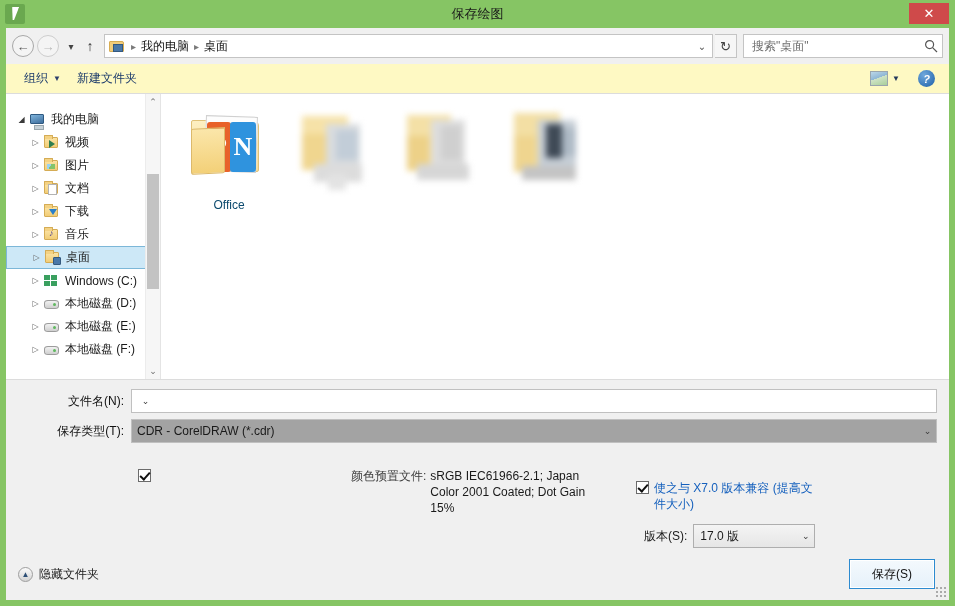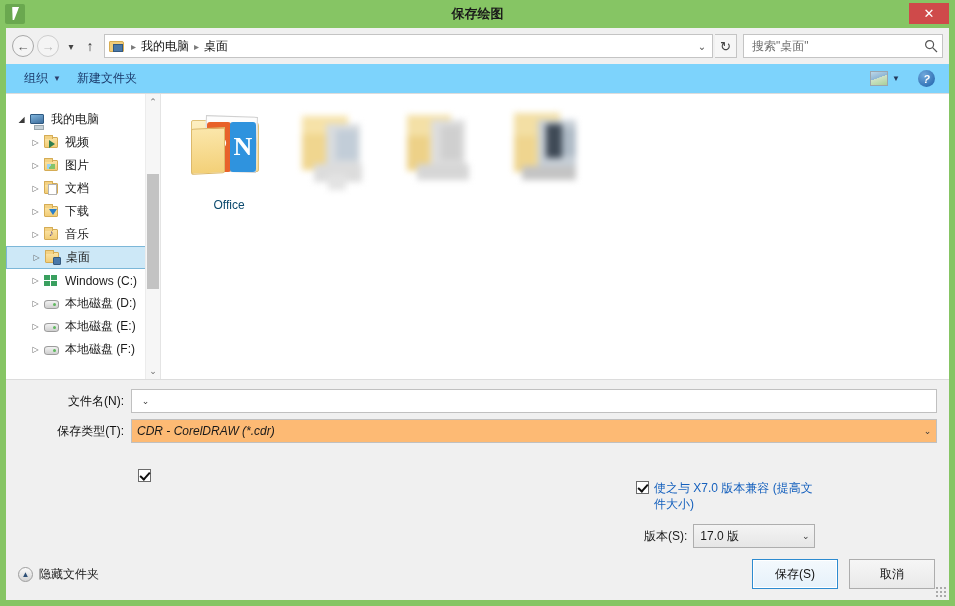--- a/index.html
+++ b/index.html
@@ -48,21 +48,20 @@
     clip-path: polygon(0 0, 100% 0, 60% 100%, 40% 100%);
   }
   .title-text {
     position: absolute;
     left: 0; right: 0;
     text-align: center;
     font-size: 13px;
     color: #1a1a1a;
     line-height: 28px;
     pointer-events: none;
-    font-weight: bold;
   }
   .close-btn {
     position: absolute;
     right: 6px; top: 3px;
     width: 40px; height: 21px;
     background: #cf4a4a;
     color: #fff;
     display: flex; align-items: center; justify-content: center;
     font-size: 13px;
     font-weight: bold;
@@ -194,21 +193,21 @@
   .searchbox input::placeholder { color: #6f6f6f; }
   .search-icon {
     width: 14px; height: 14px;
     flex: 0 0 auto;
     color: #555;
   }
 
   
   .cmdbar {
     height: 30px;
-    background: #7dd3fc;
+    background: #fef9c3;
     border-bottom: 1px solid #dcdcdc;
     display: flex;
     align-items: center;
     padding: 0 10px;
     flex: 0 0 auto;
   }
   .cmd-item {
     font-size: 12px;
     color: #1b3a6b;
     padding: 3px 8px;
@@ -503,21 +502,21 @@
   .combo {
     flex: 1 1 auto;
     height: 24px;
     border: 1px solid #c0c0c0;
     background: #fff;
     display: flex;
     align-items: center;
     padding: 0 0 0 5px;
     min-width: 0;
   }
-  .combo.grey { background: #fdba74; font-style: italic; }
+  .combo.grey { background: #a3a3a3; }
   .combo-text {
     flex: 1 1 auto;
     font-size: 12px;
     color: #1a1a1a;
     white-space: nowrap;
     overflow: hidden;
   }
   .combo-caret {
     width: 17px;
     text-align: center;
@@ -876,20 +875,24 @@
       </div>
 
       <div class="options">
 
         <div class="opt-col" style="left:132px; top:0; width:180px;">
           <div class="chkline">
             <div class="chk checked"></div>
           </div>
         </div>
 
+        <div class="opt-col profile-block" style="left:345px; top:0; width:250px;">
+          <div class="profile-name">颜色预置文件:</div>
+          <div class="profile-val">sRGB IEC61966-2.1; Japan Color 2001 Coated; Dot Gain 15%</div>
+        </div>
 
         <div class="opt-col" style="left:630px; top:12px; width:180px;">
           <div class="chkline">
             <div class="chk checked"></div>
             <div class="link-text">使之与 X7.0 版本兼容 (提高文件大小)</div>
           </div>
           <div class="version-row">
             <div class="version-label">版本(S):</div>
             <div class="version-combo">
               <div class="combo-text">17.0 版</div>
@@ -901,18 +904,17 @@
       </div>
     </div>
 
     <div class="footer">
       <div class="hide-folders">
         <div class="hf-icon">▲</div>
         <span>隐藏文件夹</span>
       </div>
       <div class="footer-spacer"></div>
       <div class="btn default">保存(S)</div>
-      <div class="btn">取消</div>
       <div class="grip"></div>
     </div>
 
   </div>
 </div>
 
 </body></html>

